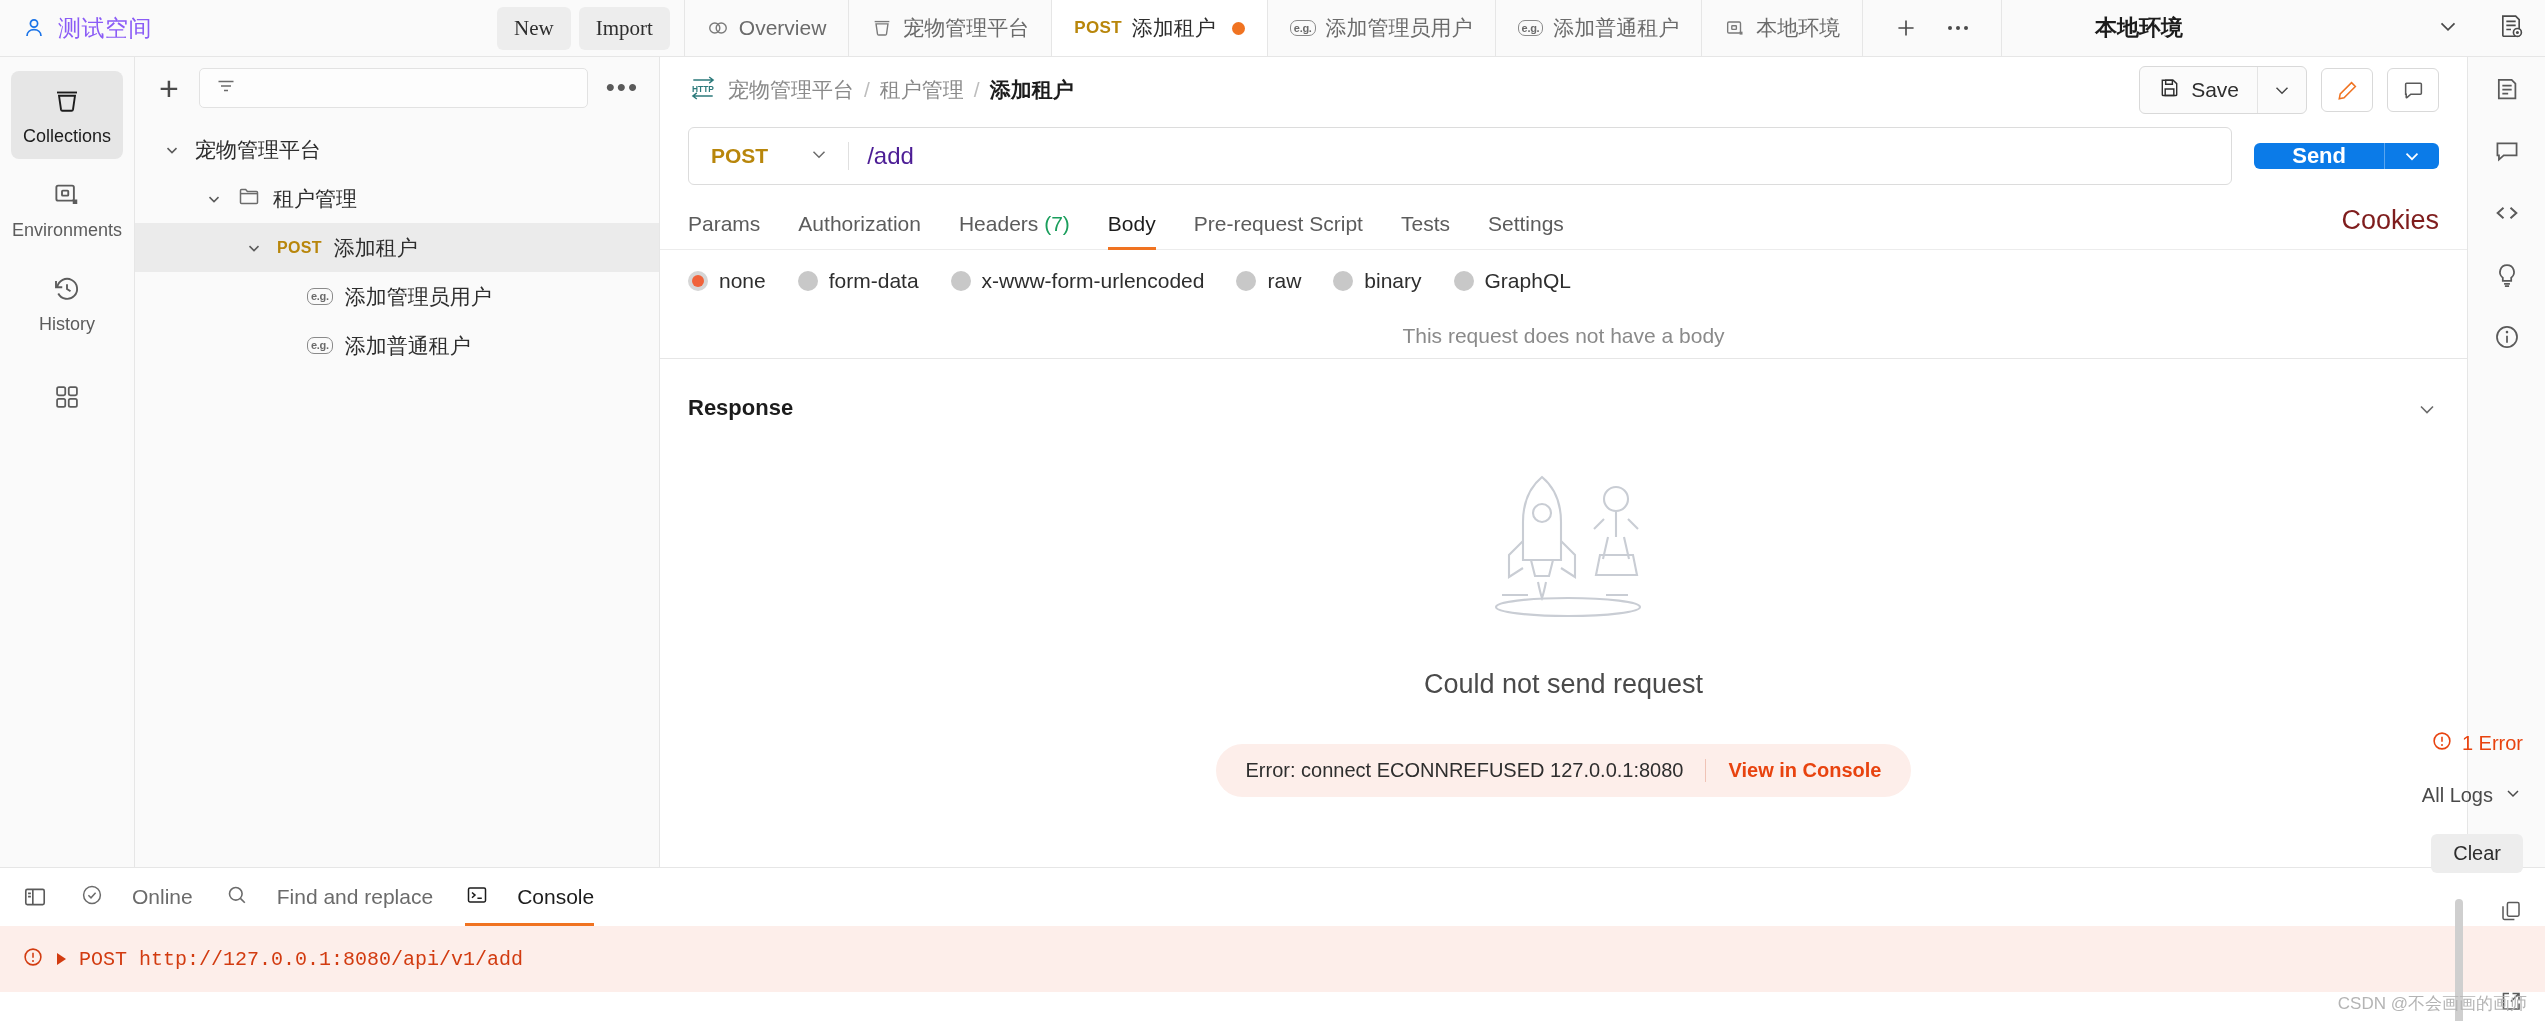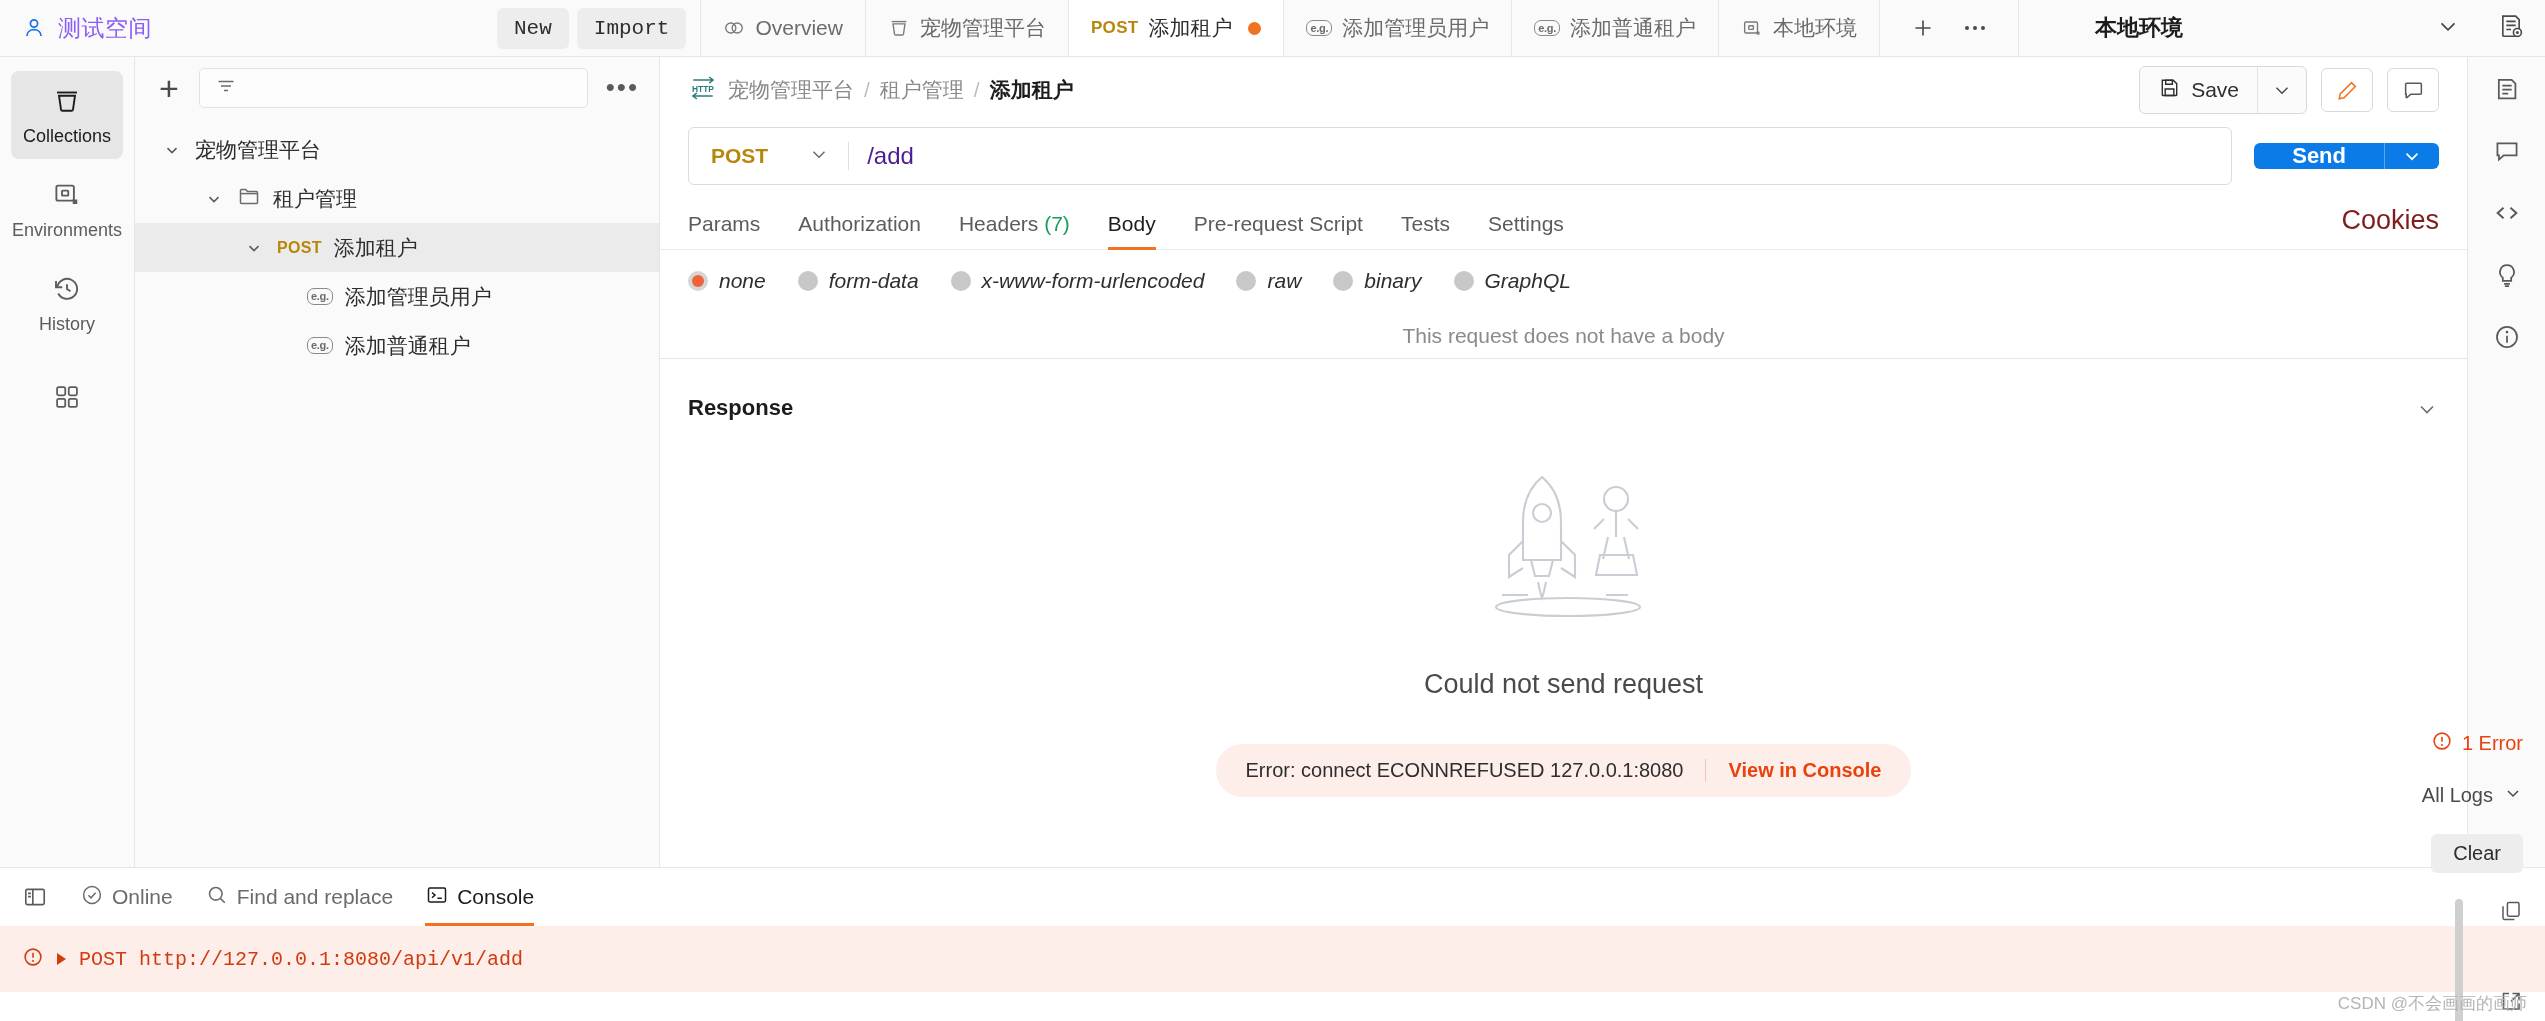--- a/index.html
+++ b/index.html
@@ -11,21 +11,21 @@
   }
   .app { width: 2545px; height: 1021px; display: flex; flex-direction: column; position: relative; }
 
   
   .topbar { height: 57px; display: flex; align-items: stretch; background: #fafafa; border-bottom: 1px solid #e6e6e6; flex: none; }
   .workspace { width: 497px; display: flex; align-items: center; gap: 12px; padding-left: 22px; flex: none; }
   .ws-icon { width: 24px; height: 24px; display: flex; align-items: center; justify-content: center; }
   .ws-name { color: #8b5cf6; font-size: 23px; font-weight: 500; letter-spacing: .5px; }
 
   .newimport { display: flex; align-items: center; gap: 8px; padding-right: 14px; flex: none; }
-  .btn-plain { background: #ededed; border: none; border-radius: 6px; padding: 9px 17px; font-size: 21px; color: #2e2e2e; font-family: Liberation Mono, monospace; font-weight: 500; cursor: pointer; }
+  .btn-plain { background: #ededed; border: none; border-radius: 6px; padding: 9px 17px; font-size: 21px; color: #2e2e2e; font-family: Liberation Serif, serif; font-weight: 500; cursor: pointer; }
 
   .tabs { flex: 1; display: flex; align-items: stretch; overflow: hidden; }
   .tab { display: flex; align-items: center; gap: 10px; padding: 0 22px; border-right: 1px solid #e6e6e6; font-size: 21px; color: #6b6b6b; cursor: pointer; white-space: nowrap; position: relative; background: #fafafa; }
   .tab:first-child { border-left: 1px solid #e6e6e6; }
   .tab.active { background: #ffffff; color: #2e2e2e; }
   .tab .meth { font-size: 17px; font-weight: 700; color: #b8860b; letter-spacing: .3px; }
   .tab .dot { width: 13px; height: 13px; border-radius: 50%; background: #f07321; margin-left: 6px; flex: none; }
   .tab-ico { display: flex; align-items: center; }
   .eg-badge { border: 1.4px solid #8a8a8a; border-radius: 7px; font-size: 11px; font-weight: 700; color: #6b6b6b; padding: 1px 3px; line-height: 1.1; letter-spacing: -.3px; }
   .tab-actions { display: flex; align-items: center; gap: 26px; padding: 0 30px; border-right: 1px solid #e6e6e6; color: #5a5a5a; flex: none; }
@@ -81,21 +81,21 @@
   .send-caret { background: #0b7be8; color: #fff; display: flex; align-items: center; padding: 0 16px; border-left: 1px solid rgba(255,255,255,.32); cursor: pointer; }
 
   .reqtabs { display: flex; align-items: flex-end; padding: 0 28px; margin-top: 20px; gap: 38px; border-bottom: 1px solid #ececec; position: relative; }
   .rtab { font-size: 21px; color: #5c5c5c; padding-bottom: 13px; cursor: pointer; white-space: nowrap; position: relative; }
   .rtab.active { color: #1c1c1c; }
   .rtab.active::after { content: ""; position: absolute; left: 0; right: 0; bottom: -1px; height: 3px; background: #f07321; }
   .rtab .cnt { color: #1a9e5c; }
   .cookies { margin-left: auto; color: #7f1d1d; font-size: 27px; padding-bottom: 13px; cursor: pointer; }
 
   .radios { display: flex; align-items: center; gap: 32px; padding: 0 28px; height: 62px; }
-  .radio { display: flex; align-items: center; gap: 11px; font-size: 21px; color: #2e2e2e; cursor: pointer; font-style: italic; }
+  .radio { display: flex; align-items: center; gap: 11px; font-size: 21px; color: #2e2e2e; cursor: pointer; }
   .rdot { width: 20px; height: 20px; border-radius: 50%; background: #c8c8c8; flex: none; display: flex; align-items: center; justify-content: center; }
   .rdot.on { background: #d6d6d6; }
   .rdot.on i { width: 12px; height: 12px; border-radius: 50%; background: #f0623a; display: block; }
 
   .nobody { text-align: center; color: #8a8a8a; font-size: 21px; padding-top: 12px; }
 
   .respdivider { border-top: 1px solid #e6e6e6; }
   .resphdr { display: flex; align-items: flex-end; padding: 0 28px; height: 62px; gap: 7px; }
   .resphdr .ttl { font-size: 22px; font-weight: 700; color: #1c1c1c; }
   .resphdr .caret { margin-left: auto; color: #6b6b6b; cursor: pointer; display: flex; }
@@ -110,21 +110,21 @@
   
   .rrail { width: 78px; background: #fafafa; border-left: 1px solid #e6e6e6; flex: none; display: flex; flex-direction: column; align-items: center; padding-top: 18px; gap: 34px; }
   .rrail .ic { color: #5a5a5a; cursor: pointer; display: flex; align-items: center; justify-content: center; }
 
   
   .vscroll { position: absolute; right: 4px; top: 478px; width: 8px; height: 390px; background: #cfcfcf; border-radius: 4px; }
 
   
   .console { height: 154px; border-top: 1px solid #e6e6e6; background: #ffffff; flex: none; display: flex; flex-direction: column; }
   .cbar { height: 58px; display: flex; align-items: center; padding: 0 22px; gap: 32px; }
-  .citem { display: flex; align-items: center; gap: 8px; font-size: 21px; color: #6b6b6b; cursor: pointer; height: 100%; position: relative; }
+  .citem { display: flex; align-items: center; gap: 28px; font-size: 21px; color: #6b6b6b; cursor: pointer; height: 100%; position: relative; }
   .citem.active { color: #1c1c1c; }
   .citem.active::after { content: ""; position: absolute; left: 0; right: 0; bottom: 0; height: 3px; background: #f07321; }
   .cbar-right { margin-left: auto; display: flex; align-items: flex-end; gap: 26px; flex-direction: column; }
   .err-count { display: flex; align-items: center; gap: 9px; font-size: 20px; color: #e8430f; cursor: pointer; }
   .alllogs { display: flex; align-items: center; gap: 10px; font-size: 20px; color: #4a4a4a; cursor: pointer; }
   .clear-btn { background: #ededed; border-radius: 6px; padding: 8px 22px; font-size: 20px; color: #2e2e2e; cursor: pointer; }
   .cicon { color: #5a5a5a; cursor: pointer; display: flex; }
   .clogrow { background: #fdeeea; height: 66px; display: flex; align-items: center; gap: 13px; padding: 0 22px; }
   .clog-txt { font-family: "Liberation Mono", "DejaVu Sans Mono", monospace; font-size: 20px; color: #d23b10; }
   .tri { width: 0; height: 0; border-left: 9px solid #d23b10; border-top: 6px solid transparent; border-bottom: 6px solid transparent; }

